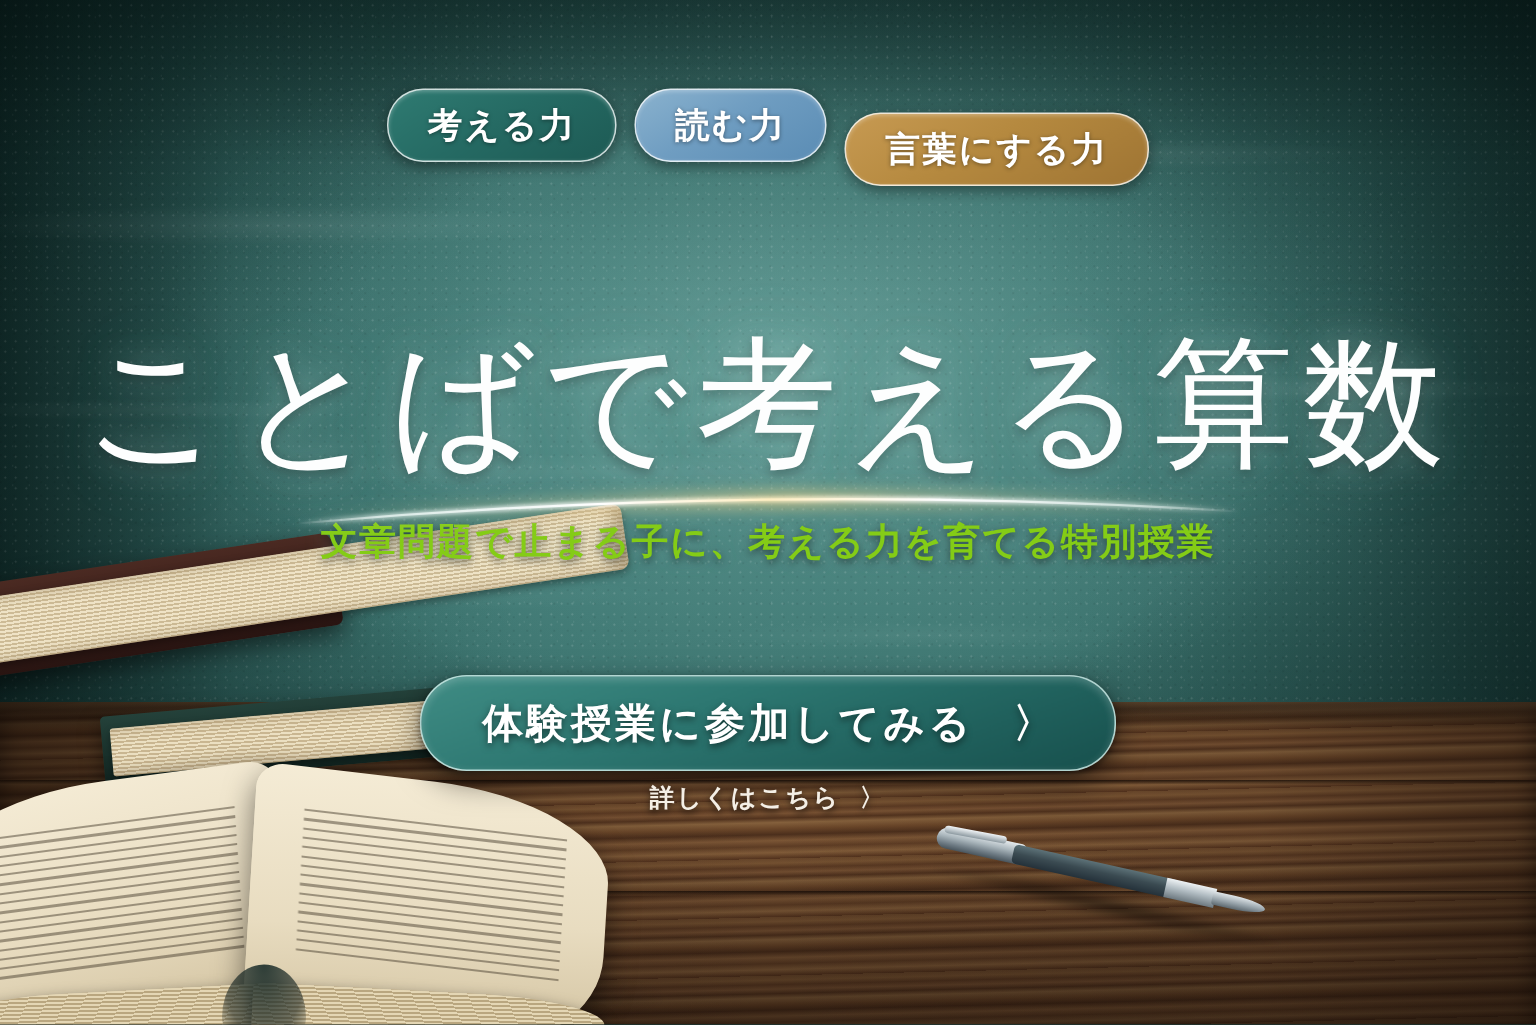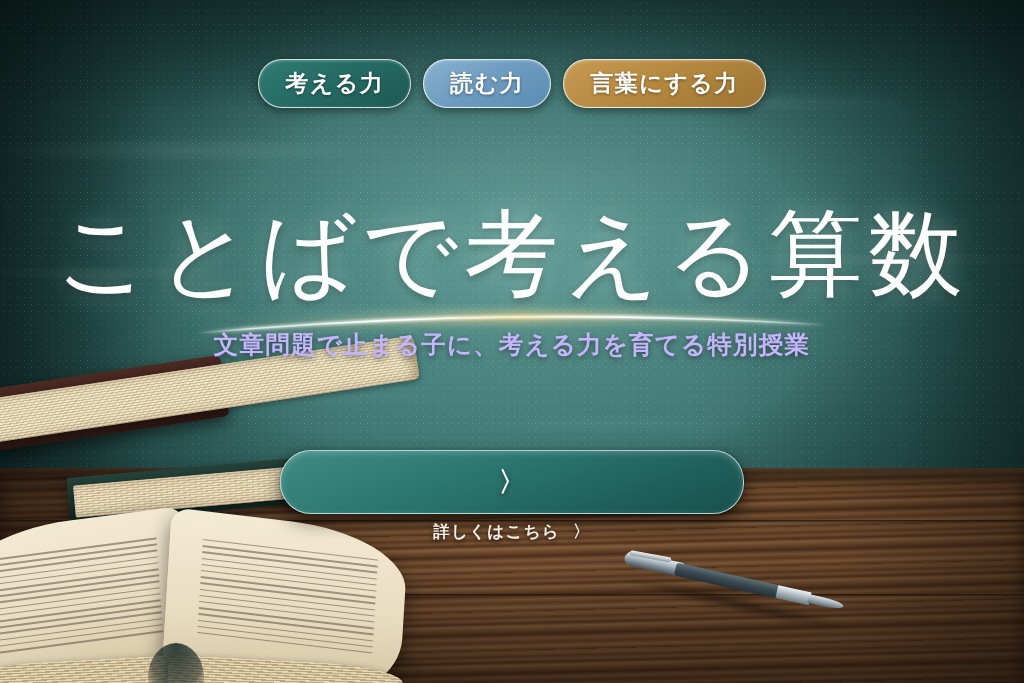--- a/index.html
+++ b/index.html
@@ -275,21 +275,21 @@
     font-size: 23px;
     font-weight: 700;
     letter-spacing: 1.5px;
     white-space: nowrap;
     box-shadow: 0 3px 9px rgba(0,0,0,.42), inset 0 1px 3px rgba(255,255,255,.30);
     text-shadow: 0 1px 3px rgba(0,0,0,.42);
     font-family: "Liberation Sans", "DejaVu Sans", sans-serif;
   }
   .badge-1 { background: linear-gradient(150deg, #8ab2ce 0%, #6f9dc1 45%, #5a8cb4 100%); }
   .badge-2 { background: linear-gradient(150deg, #2f7b72 0%, #256a63 48%, #1d5a54 100%); }
-  .badge-3 { background: linear-gradient(150deg, #c79a52 0%, #b5893f 45%, #9e7433 100%); }
+  .badge-3 { background: linear-gradient(150deg, #c79a52 0%, #b5893f 45%, #9e7433 100%); margin-top: 16px; }
 
   
   .headline-wrap {
     position: relative;
     margin-top: 97px;
     width: 100%;
     text-align: center;
   }
   .headline {
     margin: 0;
@@ -313,21 +313,21 @@
     width: 640px;
     height: 34px;
     overflow: visible;
   }
 
   
   .subtitle {
     margin: 24px 0 0 0;
     font-size: 24.5px;
     font-weight: 700;
-    color: #c4b5fd;
+    color: #84cc16;
     letter-spacing: 1.2px;
     text-shadow: 0 2px 6px rgba(0,0,0,.55), 0 0 14px rgba(168,214,208,.30);
     white-space: nowrap;
     font-family: Liberation Serif, serif;
   }
 
   
   .cta {
     position: absolute;
     left: 50%;
@@ -472,20 +472,21 @@
         </defs>
         <path d="M6,28 Q320,0 634,20" stroke="url(#arcGlow)" stroke-width="11" fill="none" filter="url(#softGlow)"></path>
         <path d="M6,28 Q320,0 634,20" stroke="url(#arcGrad)" stroke-width="3.2" fill="none" filter="url(#tightGlow)"></path>
         <path d="M6,28 Q320,0 634,20" stroke="url(#arcGrad)" stroke-width="1.5" fill="none"></path>
       </svg>
 
       <p class="subtitle">文章問題で止まる子に、考える力を育てる特別授業</p>
     </div>
 
     <div class="cta">
+      <span class="cta-label">体験授業に参加してみる</span>
       <span class="cta-chev">〉</span>
     </div>
 
     <div class="more-link">
       <span>詳しくはこちら</span>
       <span>〉</span>
     </div>
 
   </div>
 </div>

